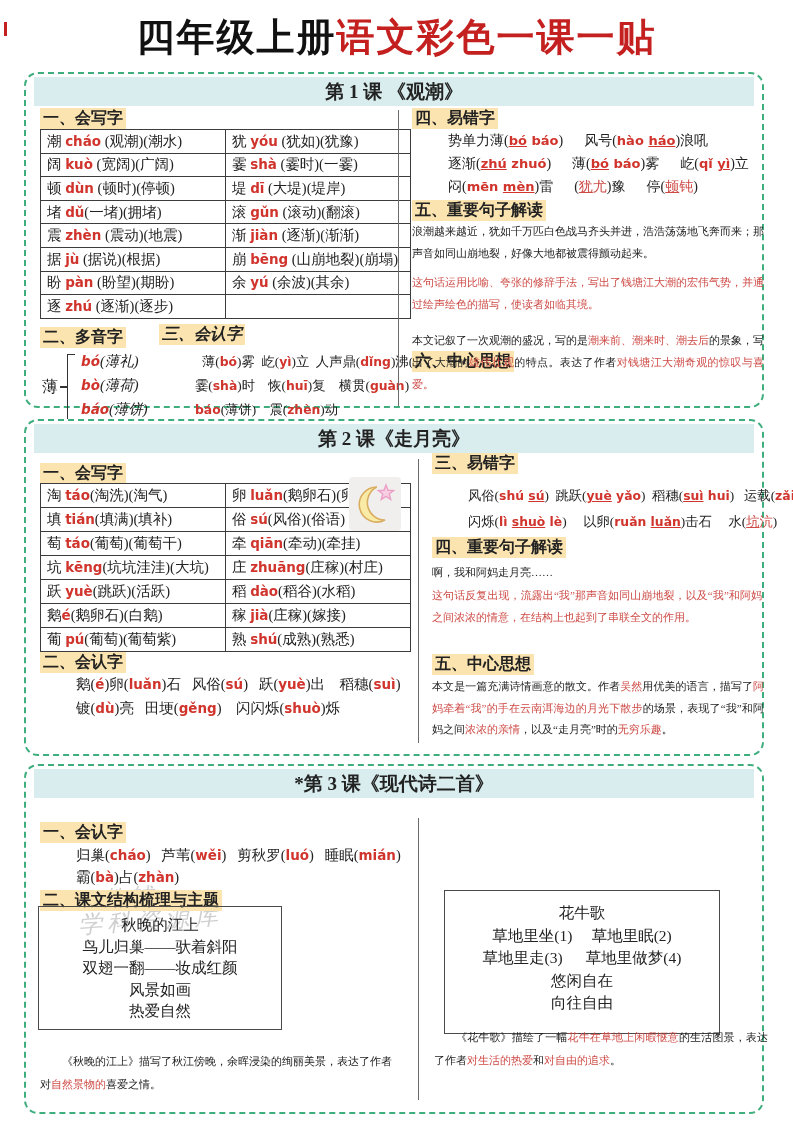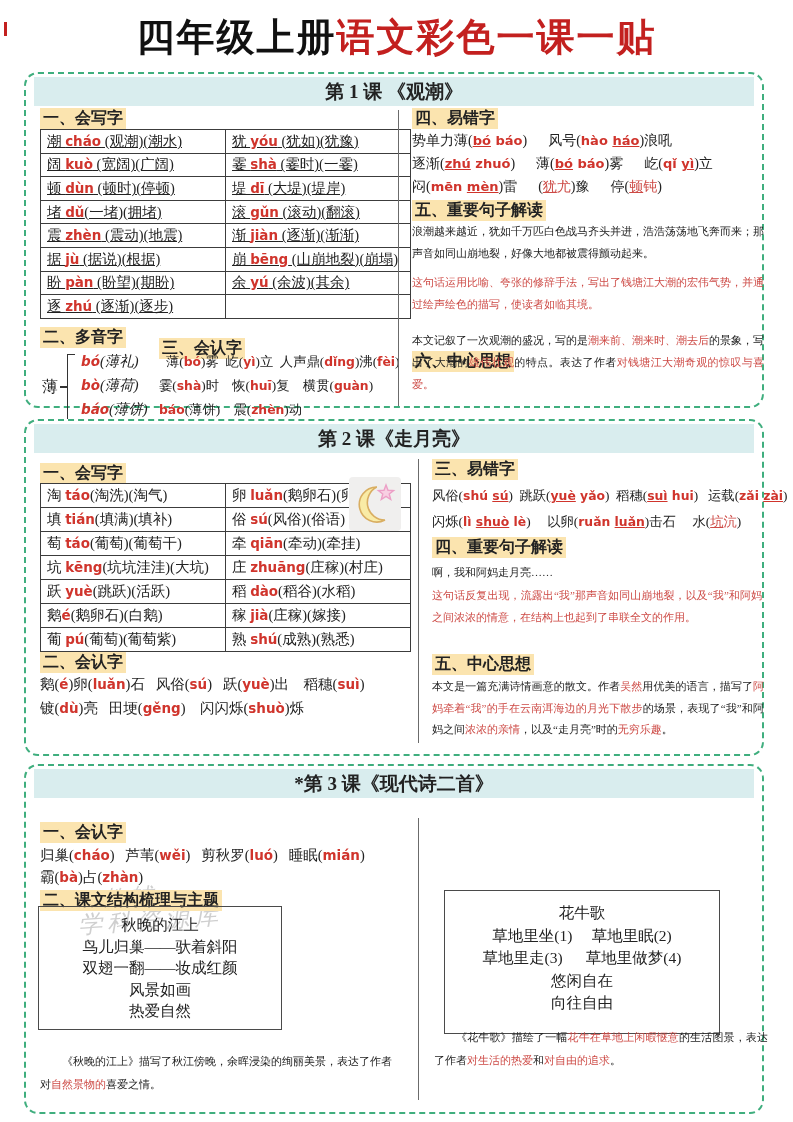--- a/index.html
+++ b/index.html
@@ -24,21 +24,21 @@
   .sec-h{position:absolute;display:inline-block;font-weight:bold;font-size:16px;
     background:#fbe4af;padding:0 3px;white-space:nowrap;}
   .vline{position:absolute;width:1px;background:#6b6b6b;}
 
   table.wtable{position:absolute;border-collapse:collapse;table-layout:fixed;background:#fff;}
   table.wtable td{border:1px solid #3c3c3c;padding:0 0 0 6px;font-size:14.5px;
     white-space:nowrap;overflow:hidden;}
   #p1 .wtable td{height:22.6px;width:178px;}
   #p2 .wtable td{height:23px;width:178px;}
 
-  .pre-line{position:absolute;white-space:pre;font-size:14.5px;}
+  .pre-line{position:absolute;white-space:pre;font-size:14.5px;padding-left:36px;}
   .small{font-size:13.3px;}
   .para{position:absolute;font-size:11px;line-height:22px;text-align:justify;}
   .red-para{color:#cd4a45;}
   .indent{text-indent:2em;}
 
   .sg-b{color:#222;}
   .sg-r{color:#d0342c;font-family:"DejaVu Sans",sans-serif;font-weight:600;font-size:0.93em;}
   .sg-u{color:#d0342c;font-family:"DejaVu Sans",sans-serif;font-weight:600;font-size:0.93em;text-decoration:underline;}
   .sg-e{color:#cd4a45;}
   .sg-x{color:#cd4a45;text-decoration:underline;}
@@ -67,21 +67,21 @@
 <div class="red-mark"></div>
 
 <div class="main-title">
   <span class="t-black">四年级上册</span><span class="t-red">语文彩色一课一贴</span>
 </div>
 
 <section id="p1" class="panel">
   <div class="phead">第 1 课 《观潮》</div>
 
   <div class="sec-h" style="left:14px;top:34px;">一、会写字</div>
-  <table class="wtable" style="left:14px;top:55px;text-decoration:underline;">
+  <table class="wtable" style="left:14px;top:55px;">
     <tbody>
         <tr>
           <td><span class="sg-b">潮 </span><span class="sg-r">cháo</span><span class="sg-b"> (观潮)(潮水)</span></td>
           <td><span class="sg-b">犹 </span><span class="sg-r">yóu</span><span class="sg-b"> (犹如)(犹豫)</span></td>
         </tr>
     <tr>
           <td><span class="sg-b">阔 </span><span class="sg-r">kuò</span><span class="sg-b"> (宽阔)(广阔)</span></td>
           <td><span class="sg-b">霎 </span><span class="sg-r">shà</span><span class="sg-b"> (霎时)(一霎)</span></td>
         </tr>
     <tr>
@@ -105,21 +105,21 @@
           <td><span class="sg-b">余 </span><span class="sg-r">yú</span><span class="sg-b"> (余波)(其余)</span></td>
         </tr>
     <tr>
           <td><span class="sg-b">逐 </span><span class="sg-r">zhú</span><span class="sg-b"> (逐渐)(逐步)</span></td>
           <td></td>
         </tr>
   </tbody>
     </table>
 
   <div class="sec-h" style="left:14px;top:253px;">二、多音字</div>
-  <div class="sec-h" style="left:133px;top:264px;">三、会认字</div>
+  <div class="sec-h" style="left:133px;top:250px;font-style:italic;">三、会认字</div>
 
   <div class="duoyin">
     <span class="dy-char">薄</span>
     <span class="dy-dash"></span>
     <span class="dy-bracket"></span>
     <div class="dy-line" style="top:0;"><span class="sg-r">bó</span><span class="sg-b">(薄礼)</span></div>
     <div class="dy-line" style="top:24px;"><span class="sg-r">bò</span><span class="sg-b">(薄荷)</span></div>
     <div class="dy-line" style="top:48px;"><span class="sg-r">báo</span><span class="sg-b">(薄饼)</span></div>
   </div>
 
@@ -185,21 +185,21 @@
 
   <div class="moon-box">
     <svg width="52" height="54" viewBox="0 0 52 54">
       <path d="M32 11 A17.5 17.5 0 1 0 32 45 A17.5 17.5 0 0 1 32 11 Z" transform="rotate(-14 26 28)" fill="#f9eba6" stroke="#d9ae62" stroke-width="1.6"></path>
       <path d="M0 -8 L2 -2.75 L7.6 -2.47 L3.23 1.05 L4.7 6.47 L0 3.4 L-4.7 6.47 L-3.23 1.05 L-7.6 -2.47 L-2 -2.75 Z" transform="translate(37,16)" fill="#f8cfe2" stroke="#ec9fc6" stroke-width="1.4"></path>
     </svg>
   </div>
 
   <div class="vline" style="left:392px;top:38px;height:284px;"></div>
 
-  <div class="sec-h" style="left:406px;top:38px;">三、易错字</div>
+  <div class="sec-h" style="left:406px;top:32px;">三、易错字</div>
   <div class="pre-line small" style="left:406px;top:66px;"><span class="sg-b">风俗(</span><span class="sg-r">shú </span><span class="sg-u">sú</span><span class="sg-b">)  跳跃(</span><span class="sg-u">yuè</span><span class="sg-r"> yǎo</span><span class="sg-b">)  稻穗(</span><span class="sg-u">suì</span><span class="sg-r"> hui</span><span class="sg-b">)   运载(</span><span class="sg-r">zǎi </span><span class="sg-u">zài</span><span class="sg-b">)</span></div>
   <div class="pre-line small" style="left:406px;top:92px;"><span class="sg-b">闪烁(</span><span class="sg-r">lì </span><span class="sg-u">shuò</span><span class="sg-r"> lè</span><span class="sg-b">)     以卵(</span><span class="sg-r">ruǎn </span><span class="sg-u">luǎn</span><span class="sg-b">)击石     水(</span><span class="sg-x">坑</span><span class="sg-e">沆</span><span class="sg-b">)</span></div>
 
   <div class="sec-h" style="left:406px;top:116px;">四、重要句子解读</div>
   <div class="para" style="left:406px;top:140px;width:330px;">啊，我和阿妈走月亮……</div>
   <div class="para red-para" style="left:406px;top:163px;width:330px;">这句话反复出现，流露出“我”那声音如同山崩地裂，以及“我”和阿妈之间浓浓的情意，在结构上也起到了串联全文的作用。</div>
 
   <div class="sec-h" style="left:406px;top:233px;">五、中心思想</div>
   <div class="para" style="left:406px;top:255px;width:332px;line-height:21.5px;"><span class="sg-b">本文是一篇充满诗情画意的散文。作者</span><span class="sg-e">吴然</span><span class="sg-b">用优美的语言，描写了</span><span class="sg-e">阿妈牵着“我”的手在云南洱海边的月光下散步</span><span class="sg-b">的场景，表现了“我”和阿妈之间</span><span class="sg-e">浓浓的亲情</span><span class="sg-b">，以及“走月亮”时的</span><span class="sg-e">无穷乐趣</span><span class="sg-b">。</span></div>
 </section>

